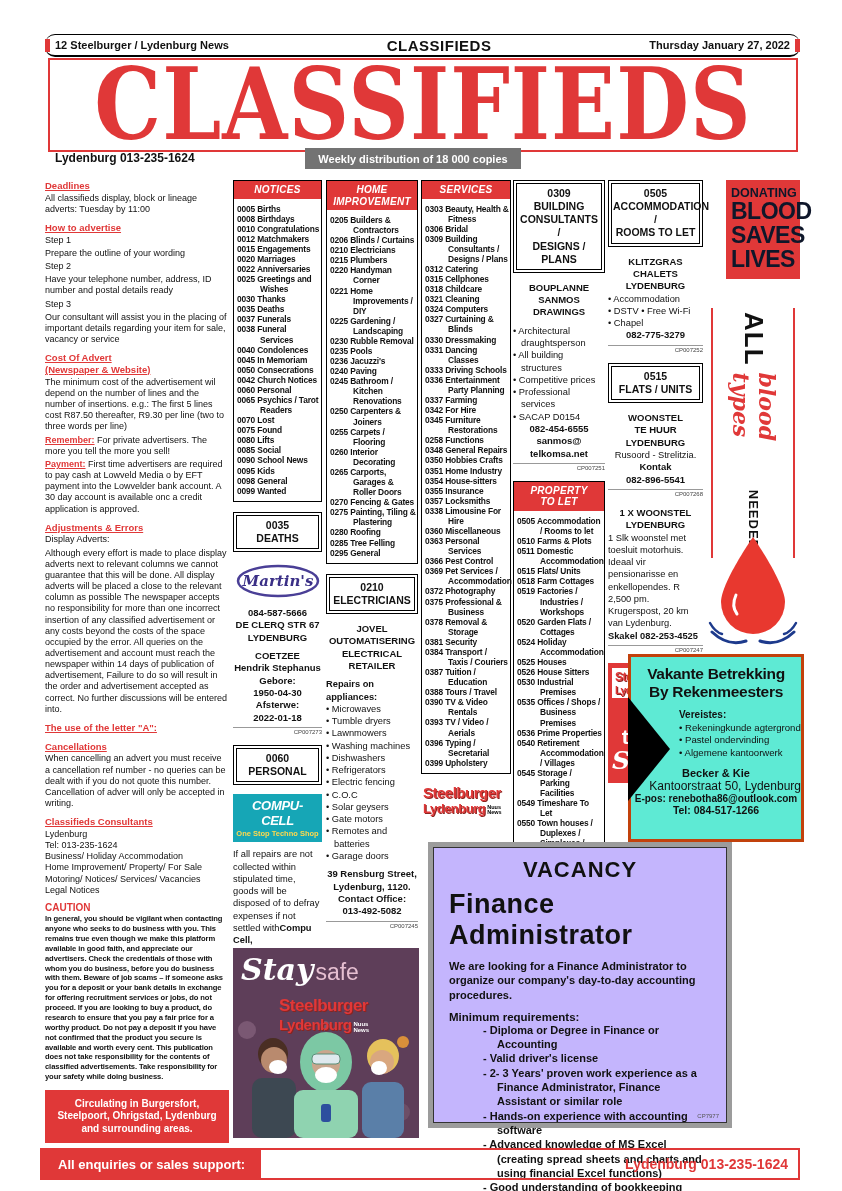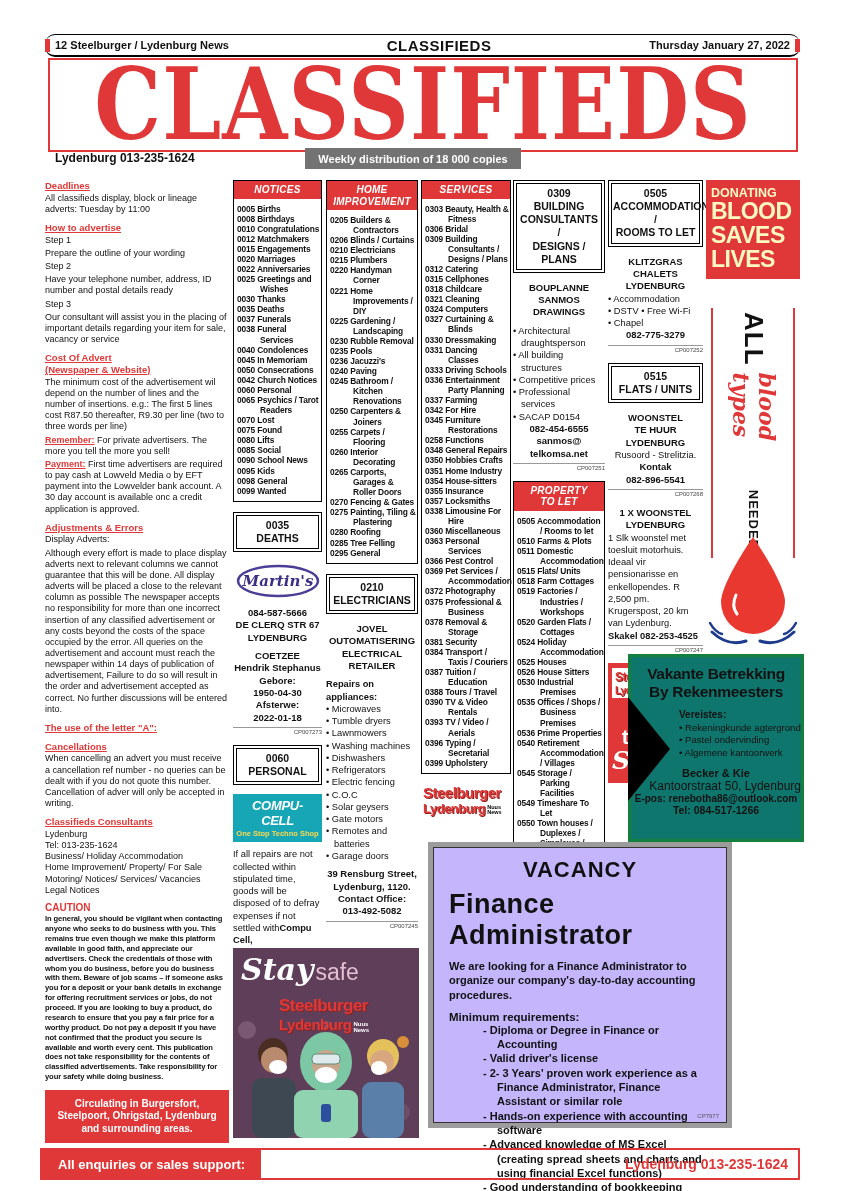--- a/index.html
+++ b/index.html
@@ -69,41 +69,41 @@
 
   
   .sb-logo{margin:10px 0 0 2px;}
   .sb-l1{color:#e03838;font-weight:900;font-size:15px;letter-spacing:-.5px;text-shadow:1px 1px 0 #8c2420;}
   .sb-row{display:flex;align-items:flex-end;gap:2px;}
   .sb-l2{color:#e03838;font-weight:900;font-size:13px;letter-spacing:-.5px;text-shadow:1px 1px 0 #8c2420;}
   .sb-l3{font-size:5.5px;color:#000;font-weight:bold;line-height:1;}
 
   
   .blood{position:absolute;left:706px;top:180px;width:94px;height:470px;}
-  .blood-head{background:#e03838;color:#fef9c3;font-weight:900;padding:7px 5px;line-height:1.04;}
+  .blood-head{background:#e03838;color:#0f172a;font-weight:900;padding:7px 5px;line-height:1.04;margin-left:20px;}
   .bh-sm{font-size:12.5px;}
   .bh-lg{font-size:23px;letter-spacing:-.5px;}
   .blood-line{position:absolute;top:128px;height:250px;border-left:2px solid #e03838;}
   .bl-l{left:5px;} .bl-r{right:5px;}
   .blood-vert{position:absolute;left:90px;top:132px;width:238px;height:84px;
               transform:rotate(90deg);transform-origin:top left;
               display:flex;align-items:center;justify-content:center;gap:7px;}
   .bv-all{font-size:26px;font-weight:900;color:#111;letter-spacing:1px;}
   .bv-types{font-family:"DejaVu Serif",serif;font-style:italic;font-weight:bold;color:#e03838;font-size:22px;}
   .bv-needed{font-size:13px;font-weight:900;color:#111;letter-spacing:1px;}
   .blood-svg{position:absolute;left:0;top:355px;}
 
   
   .trusted{background:#e03838;padding:5px 4px 10px;margin-top:4px;}
   .trusted-logo-strip{background:#fff;padding:2px 3px;margin-bottom:6px;}
   .tw{color:#fff;font-weight:900;font-size:21px;line-height:1.05;text-align:center;letter-spacing:-.5px;}
   .tw3{font-family:"DejaVu Serif",serif;font-style:italic;font-weight:bold;font-size:25px;text-align:center;color:#fff;line-height:1;}
 
   
-  .vakante{position:absolute;left:628px;top:654px;width:170px;height:182px;border:3px solid #15803d;background:#0f766e;}
+  .vakante{position:absolute;left:628px;top:654px;width:170px;height:182px;border:3px solid #c2410c;background:#5eead4;}
   .vk-arrow{position:absolute;left:-3px;top:40px;width:0;height:0;
             border-top:52px solid transparent;border-bottom:52px solid transparent;border-left:42px solid #000;}
   .vk-title{font-size:15.5px;font-weight:900;text-align:center;margin-top:8px;line-height:1.15;letter-spacing:-.3px;}
   .vk-req-l{font-weight:bold;font-size:10px;margin:8px 0 2px 48px;}
   .vk-items{margin-left:48px;}
   .vk-item{font-size:9.6px;line-height:1.3;padding-left:10px;text-indent:-10px;}
   .vk-company{text-align:center;font-weight:bold;font-size:11px;margin-top:8px;}
   .vk-address{text-align:right;font-size:12px;}
   .vk-email{text-align:center;font-weight:bold;font-size:10px;}
   .vk-tel{text-align:center;font-weight:bold;font-size:10.5px;}

